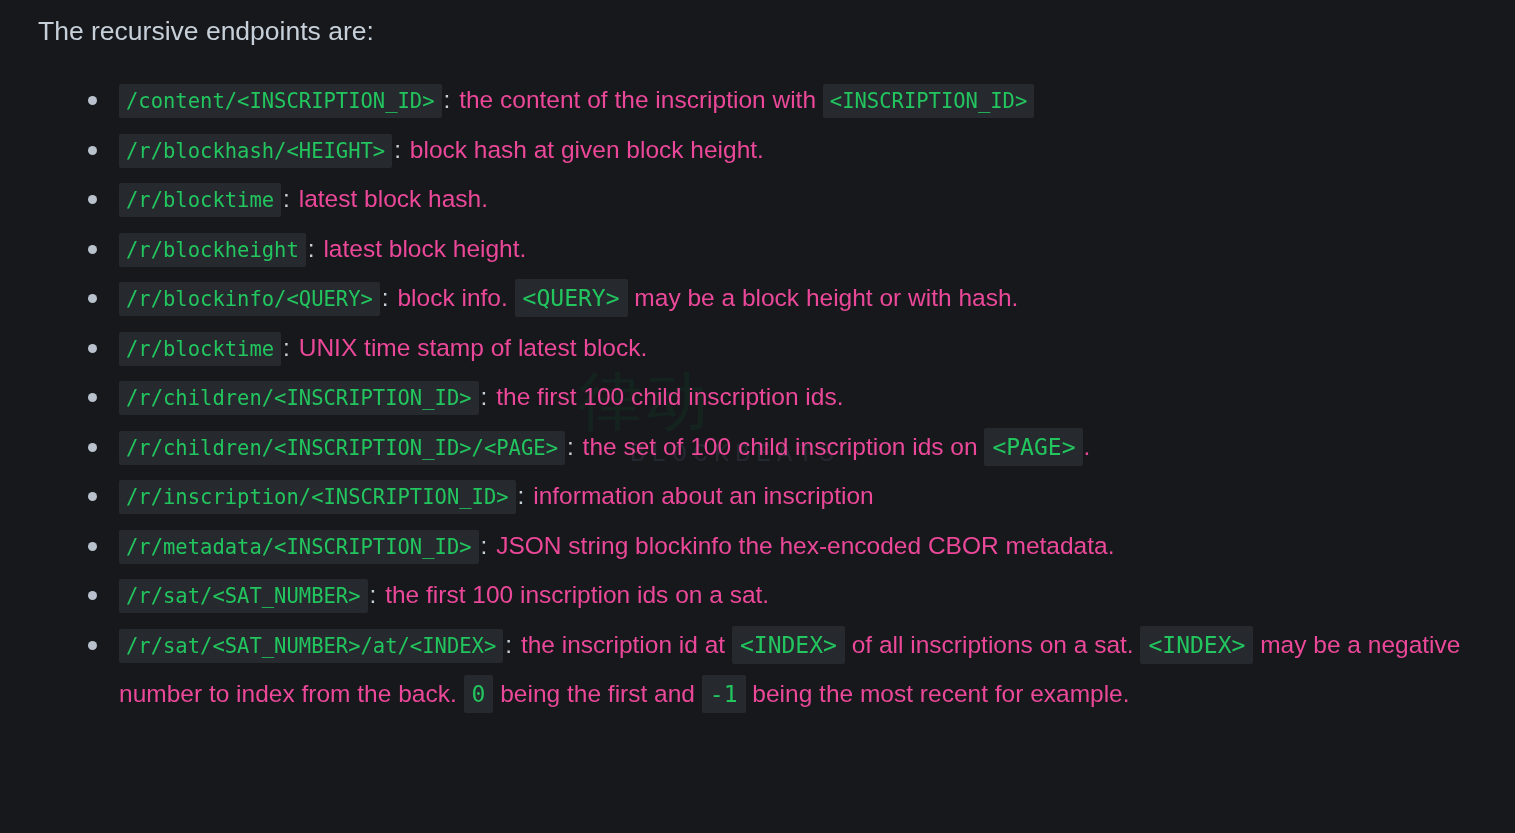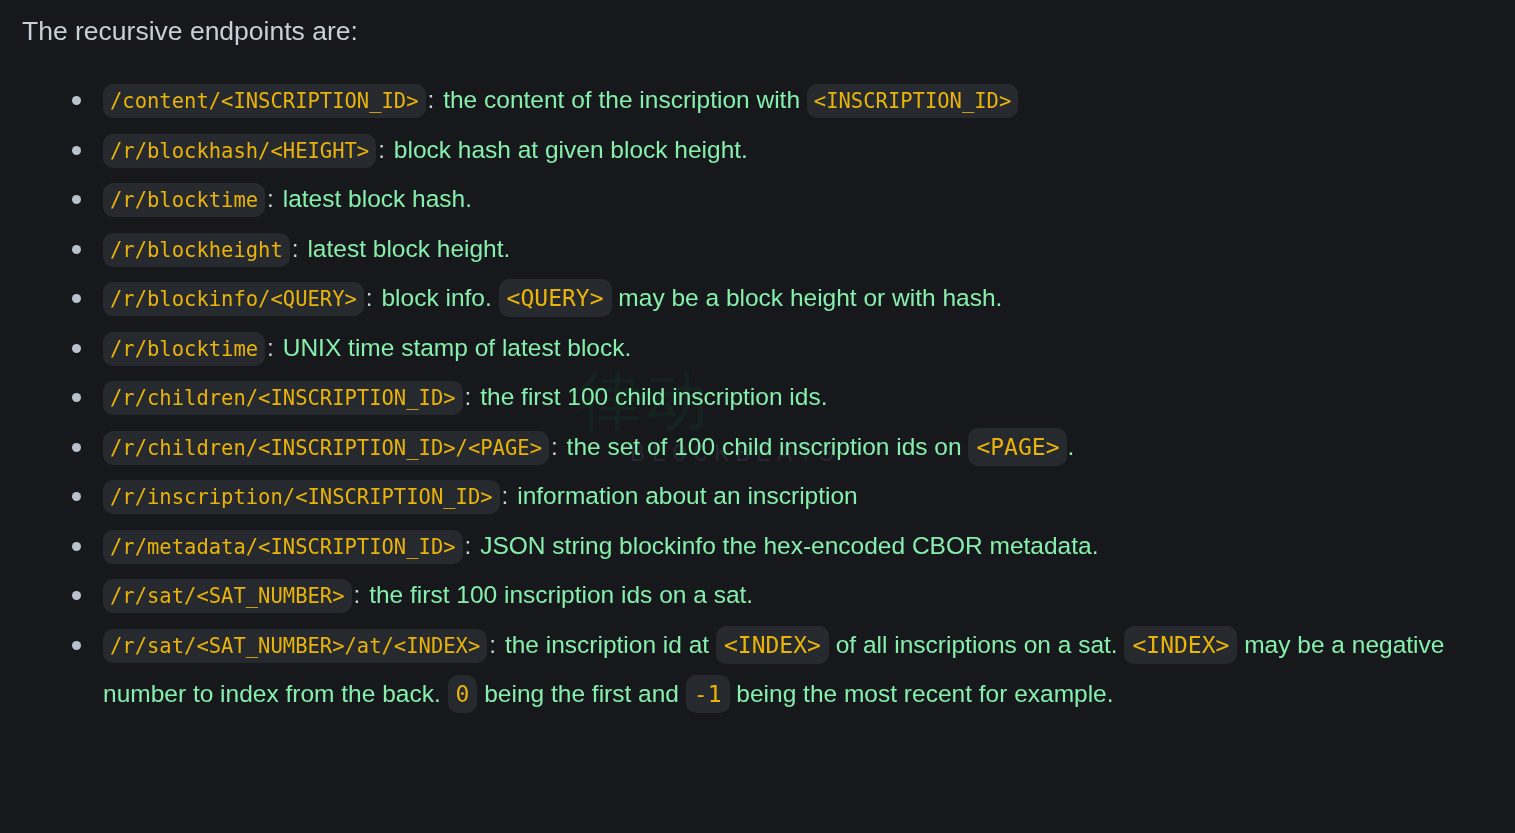--- a/index.html
+++ b/index.html
@@ -43,21 +43,21 @@
     letter-spacing: 6px;
     color: #8fa4c8;
     padding-left: 52px;
     margin-top: -4px;
     white-space: nowrap;
   }
 
   #content {
     position: relative;
     z-index: 1;
-    padding: 14px 0 0 0;
+    padding: 14px 0 0 16px;
   }
 
   .intro {
     font-size: 26.5px;
     line-height: 34px;
     color: #c7d0d9;
     margin: 0 0 28px 22px;
   }
 
   ul.endpoint-list {
@@ -81,34 +81,34 @@
     height: 9px;
     border-radius: 50%;
     background: #b9c2cc;
   }
 
   
   code.code {
     font-family: "DejaVu Sans Mono", monospace;
     font-size: 20.5px;
     background: #262a2f;
-    color: #eab308;
-    border-radius: 10px;
+    color: #22c55e;
+    border-radius: 2px;
     padding: 5px 7px;
     white-space: nowrap;
   }
   code.code.sm {
     font-size: 23px;
     padding: 6px 8px;
   }
   .sep {
     color: #c7d0d9;
     padding: 0 2px;
   }
-  .txt { color: #86efac; }
+  .txt { color: #ec4899; }
 </style>
 </head>
 <body>
 
 <div id="watermark">
   <span class="wm-mark">律动</span>
   <span class="wm-word">BLOCKBEATS</span>
 </div>
 
 <div id="content">

